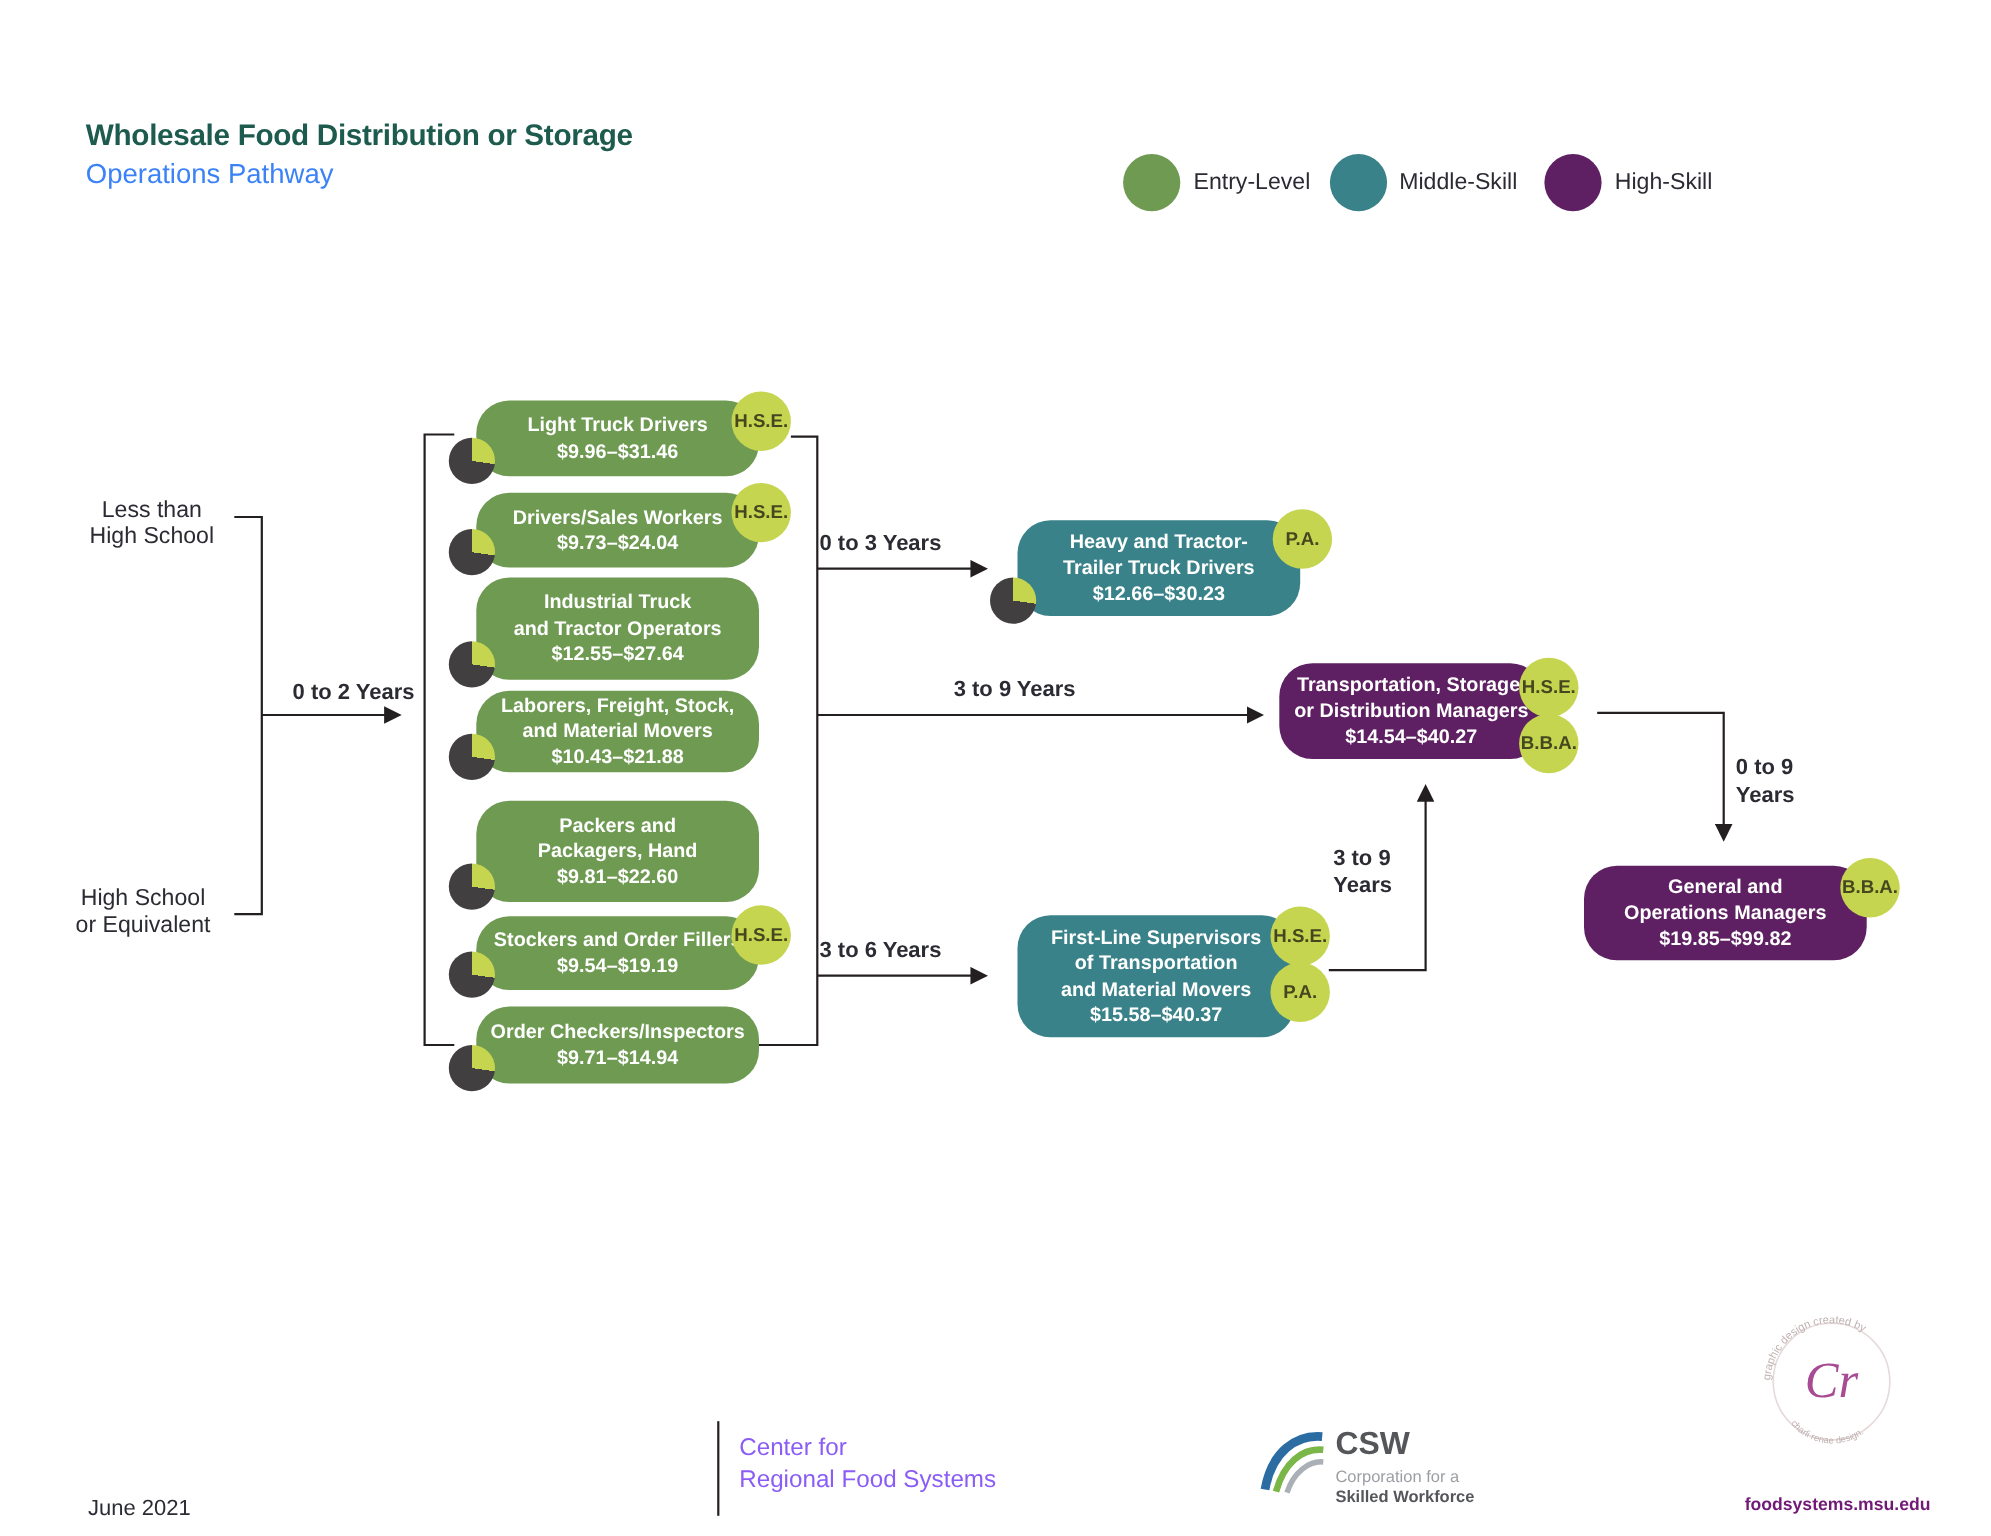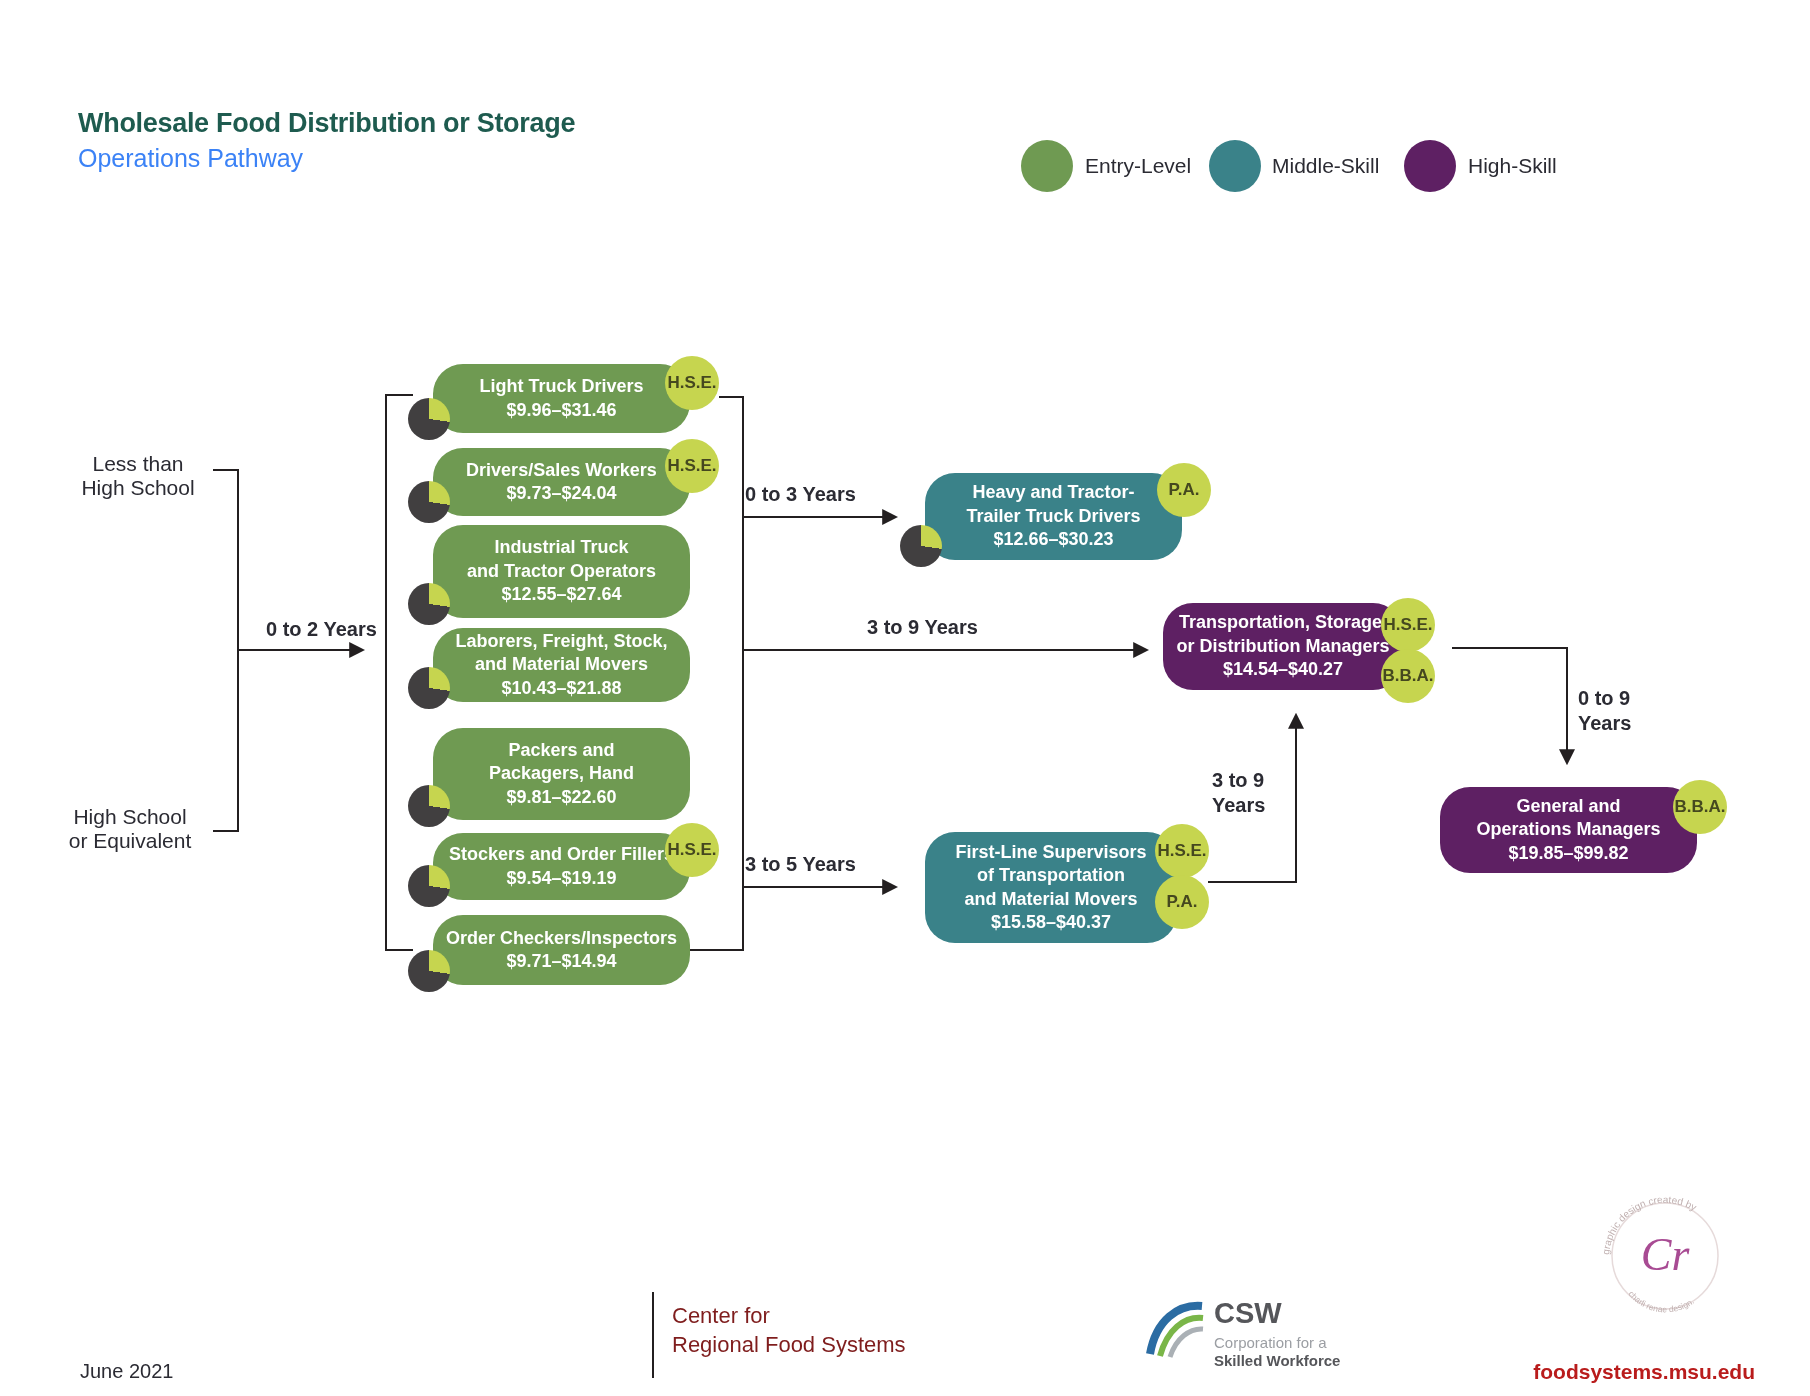--- a/index.html
+++ b/index.html
@@ -32,25 +32,25 @@
   .pie{position:absolute;left:-25px;bottom:-7px;width:42px;height:42px;border-radius:50%;
        background:conic-gradient(from 0deg,#c6d54f 0deg 98deg,#413f40 98deg 360deg);}
 
   
   .foot-small{font-size:20px;color:#2b2b33;}
   .msu1{font-family:"Liberation Serif", serif;font-weight:bold;font-size:33px;color:#0e0e0e;
         transform:scaleX(0.78);transform-origin:left center;white-space:nowrap;letter-spacing:0px;}
   .msu-rule{width:190px;border-bottom:3px solid #0e0e0e;margin-top:1px;}
   .msu2{font-family:"Liberation Serif", serif;font-weight:bold;font-size:17px;color:#0e0e0e;
         letter-spacing:6.5px;margin-top:6px;white-space:nowrap;}
-  .crfs{font-size:22px;color:#7f1d1d;line-height:1.3;}
+  .crfs{font-size:22px;color:#8b5cf6;line-height:1.3;}
   .csw-abbr{font-size:29px;font-weight:bold;color:#55565a;line-height:1;}
   .csw-l1{font-size:15px;color:#9b9ea3;line-height:1.2;}
   .csw-l2{font-size:15px;font-weight:bold;color:#55565a;line-height:1.2;}
-  .site{font-size:21px;font-weight:bold;color:#b91c1c;}
+  .site{font-size:16px;font-weight:bold;color:#701a75;}
 </style>
 </head>
 <body>
 
 <div class="canvas">
 
   <svg class="abs" style="left:0;top:0;" width="1810" height="1396" viewBox="0 0 1810 1396">
     <defs>
       <marker id="ah" viewBox="0 0 10 10" refX="8" refY="5" markerWidth="8" markerHeight="8" orient="auto-start-reverse">
         <path d="M0,0 L10,5 L0,10 z" fill="#231f20"></path>
@@ -82,21 +82,21 @@
   <div class="abs legend-label" style="left:1468px;top:154px;">High-Skill</div>
 
   <div class="abs edu pre" style="left:63px;top:452px;width:150px;">Less than
 High School</div>
   <div class="abs edu pre" style="left:55px;top:805px;width:150px;">High School
 or Equivalent</div>
 
   <div class="abs dur" style="left:238px;top:618px;width:130px;padding-left:28px;">0 to 2 Years</div>
   <div class="abs dur" style="left:745px;top:483px;width:156px;">0 to 3 Years</div>
   <div class="abs dur" style="left:867px;top:616px;width:156px;">3 to 9 Years</div>
-  <div class="abs dur" style="left:745px;top:853px;width:156px;">3 to 5 Years</div>
+  <div class="abs dur" style="left:745px;top:853px;width:156px;">3 to 6 Years</div>
   <div class="abs dur pre" style="left:1212px;top:768px;width:76px;line-height:1.25;">3 to 9
 Years</div>
   <div class="abs dur pre" style="left:1578px;top:686px;width:74px;line-height:1.25;">0 to 9
 Years</div>
 
   <div class="box entry" style="left:433px;top:364px;width:257px;height:69px;">
     <div class="pre">Light Truck Drivers</div>
     <div>$9.96–$31.46</div>
     <div class="pie"></div>
     <div class="badge" style="right:-29px;top:-8px;">H.S.E.</div>

